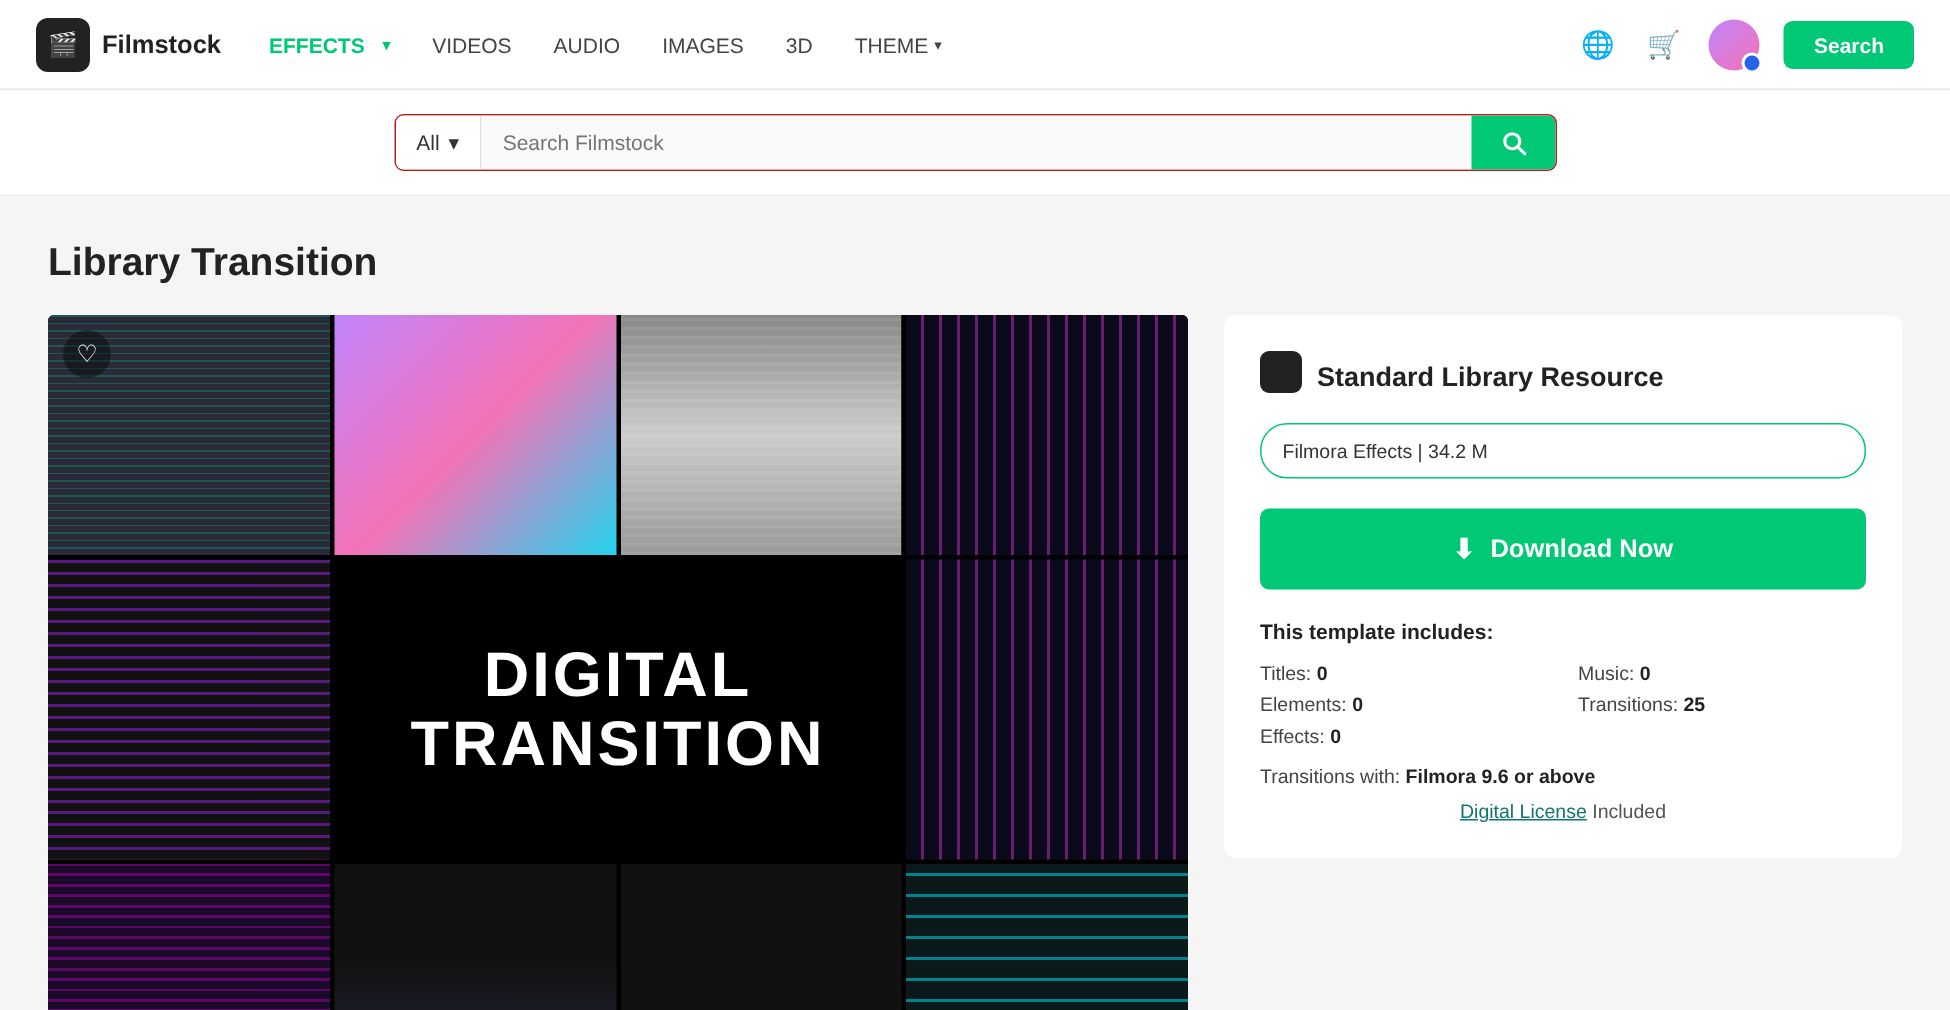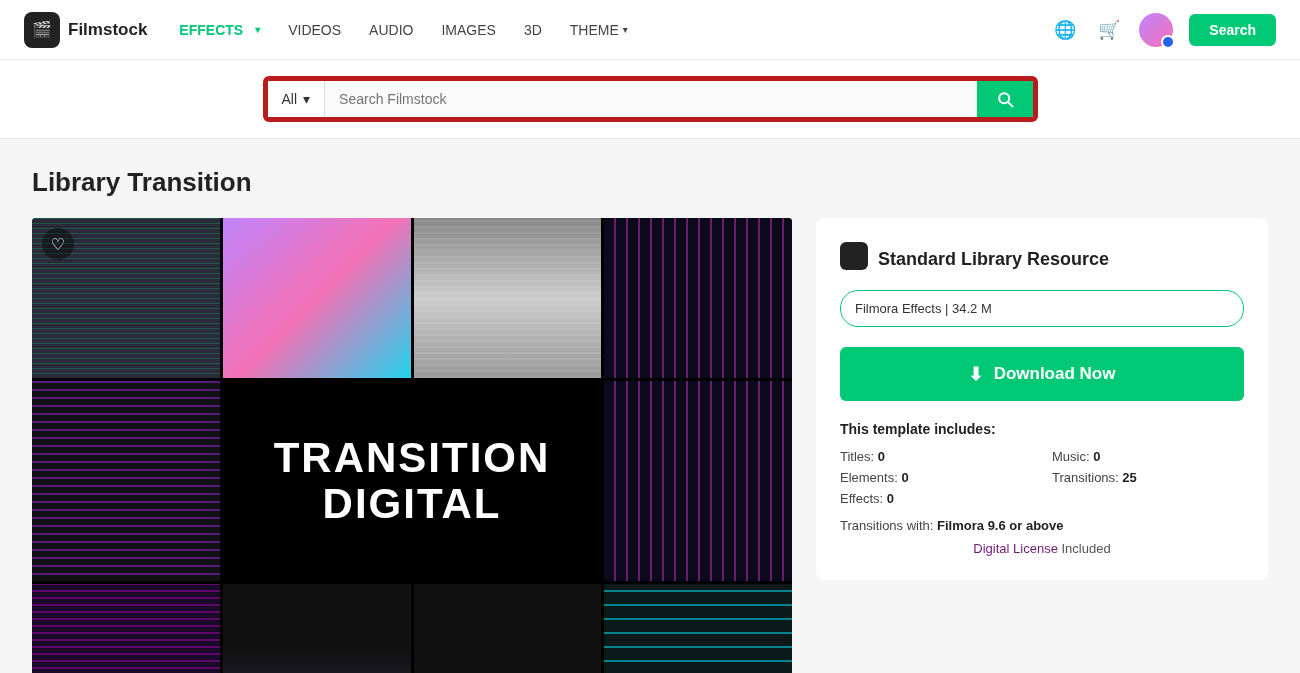--- a/index.html
+++ b/index.html
@@ -100,21 +100,21 @@
     .search-bar-area {
       background: #fff;
       padding: 16px 24px;
       border-bottom: 1px solid #e8e8e8;
       display: flex;
       justify-content: center;
     }
     .search-container {
       display: flex;
       width: 775px;
-      border: 5px solid #b91c1c;
+      border: 1px solid #b91c1c;
       border-radius: 6px;
       overflow: hidden;
       background: #fff;
     }
     .search-category {
       display: flex;
       align-items: center;
       gap: 6px;
       padding: 0 14px;
       border-right: 1px solid #ddd;
@@ -368,21 +368,22 @@
     }
     .compatible-row strong {
       color: #222;
     }
     .license-row {
       font-size: 13px;
       color: #555;
       text-align: center;
     }
     .license-link {
-      color: #701a75;
+      color: #0f766e;
+      text-decoration: underline;
       cursor: pointer;
     }
   </style>
 </head>
 <body>
 
 <header class="header">
   <div class="logo-area">
     <div class="logo-icon">🎬</div>
     <span class="logo-text">Filmstock</span>
@@ -451,22 +452,22 @@
         </div>
         <div class="cell-r1c4">
           <div class="glitch-vertical"></div>
         </div>
 
         <div class="cell-r2c1">
           <div class="glitch-purple-lines"></div>
         </div>
         <div class="cell-r2c2c3">
           <div>
+            <div class="digital-title-text">DIGITAL</div>
             <div class="digital-title-text">TRANSITION</div>
-            <div class="digital-title-text">DIGITAL</div>
           </div>
         </div>
         <div class="cell-r2c4">
           <div class="glitch-vertical"></div>
         </div>
 
         <div class="cell-r3c1">
           <div class="glitch-dark-lines"></div>
         </div>
         <div class="cell-r3c2">

